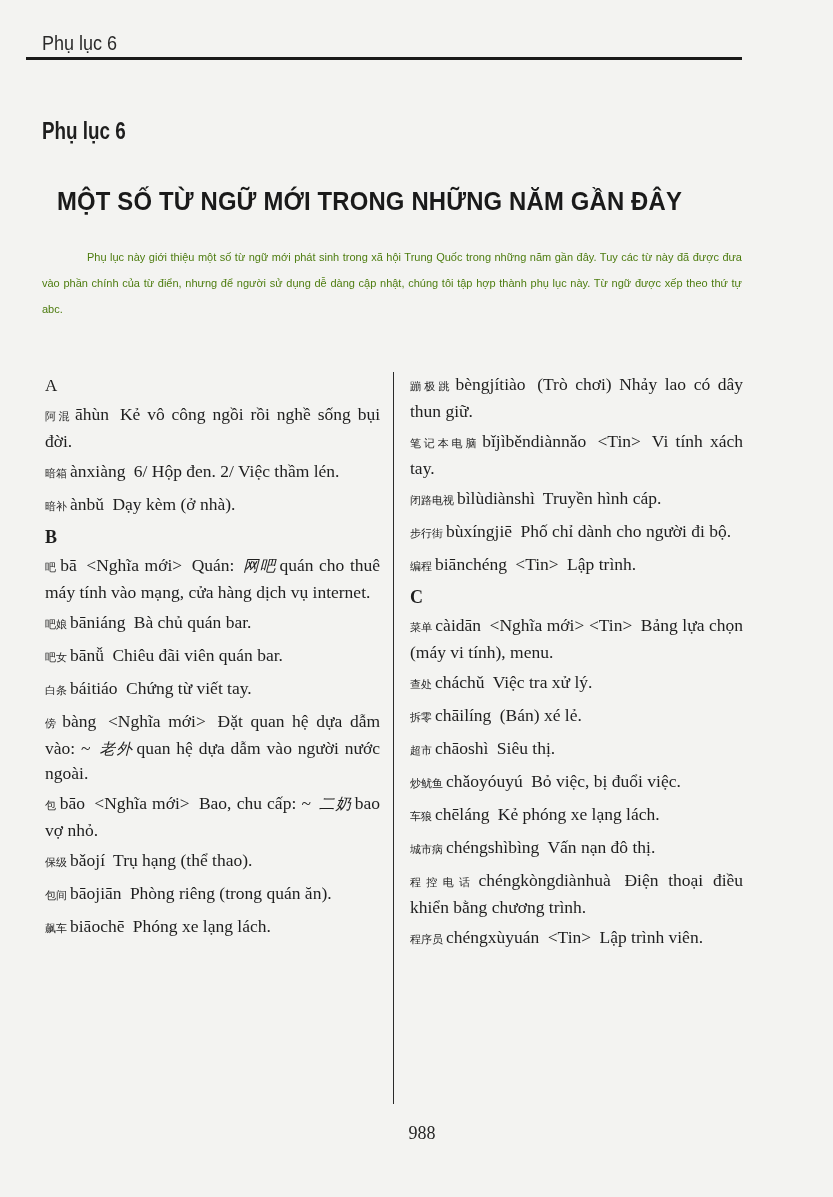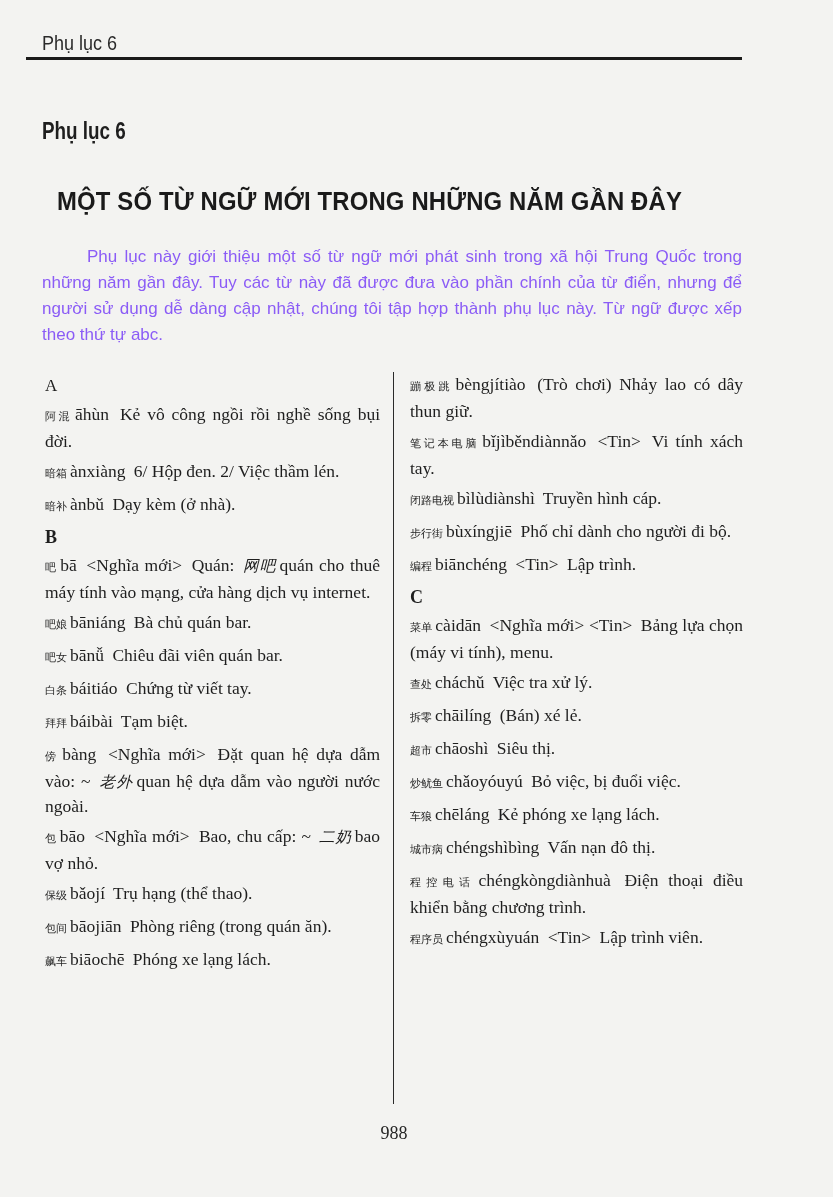--- a/index.html
+++ b/index.html
@@ -54,23 +54,23 @@
       transform: scaleX(0.9);
       transform-origin: left top;
       letter-spacing: 0.2px;
     }
     .intro {
       position: absolute;
       left: 42px;
       top: 244px;
       width: 700px;
       font-family: "Liberation Sans", sans-serif;
-      font-size: 17px;
+      font-size: 11px;
       line-height: 26px;
-      color: #8b5cf6;
+      color: #4d7c0f;
       text-align: justify;
       text-indent: 45px;
     }
     .column {
       position: absolute;
       top: 372px;
       width: 335px;
       font-family: "Liberation Serif", serif;
       font-size: 17.5px;
       line-height: 24px;
@@ -117,20 +117,21 @@
     }
     .page-number {
       position: absolute;
       left: 0;
       width: 788px;
       top: 1123px;
       text-align: center;
       font-family: "Liberation Serif", serif;
       font-size: 18px;
       color: #262626;
+      padding-left: 28px;
     }
   </style>
 </head>
 <body>
 
 <div class="running-header">Phụ lục 6</div>
 <div class="hr" style="width:716px;"></div>
 
 <div class="section-label">Phụ lục 6</div>
 <div class="page-title">MỘT SỐ TỪ NGỮ MỚI TRONG NHỮNG NĂM GẦN ĐÂY</div>
@@ -166,24 +167,20 @@
   </div>
   <div class="entry">
     <span class="zh">吧女</span><span class="py">bānǚ</span>
     <span class="def">Chiêu đãi viên quán bar.</span>
   </div>
   <div class="entry">
     <span class="zh">白条</span><span class="py">báitiáo</span>
     <span class="def">Chứng từ viết tay.</span>
   </div>
   <div class="entry">
-    <span class="zh">拜拜</span><span class="py">báibài</span>
-    <span class="def">Tạm biệt.</span>
-  </div>
-  <div class="entry">
     <span class="zh">傍</span><span class="py">bàng</span>
     <span class="tag">&lt;Nghĩa mới&gt;</span>
     <span class="def">Đặt quan hệ dựa dẫm vào: ~</span>
     <span class="ex-zh">老外</span><span class="ex">quan hệ dựa dẫm vào người nước ngoài.</span>
   </div>
   <div class="entry">
     <span class="zh">包</span><span class="py">bāo</span>
     <span class="tag">&lt;Nghĩa mới&gt;</span>
     <span class="def">Bao, chu cấp: ~</span>
     <span class="ex-zh">二奶</span><span class="ex">bao vợ nhỏ.</span>

